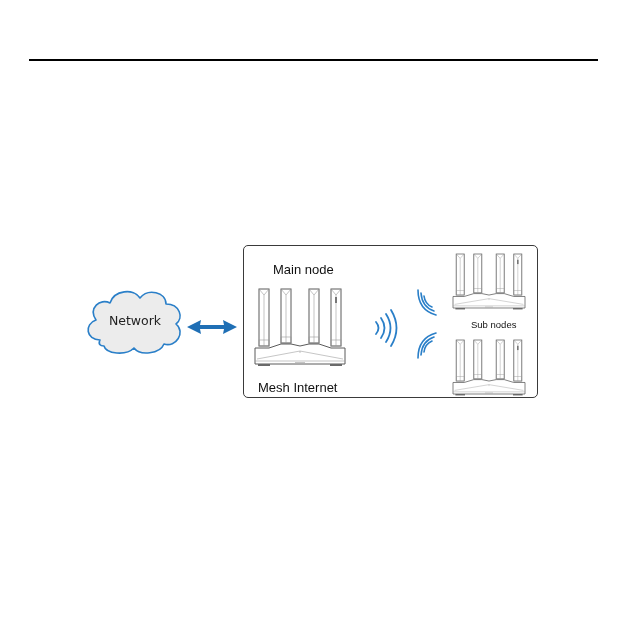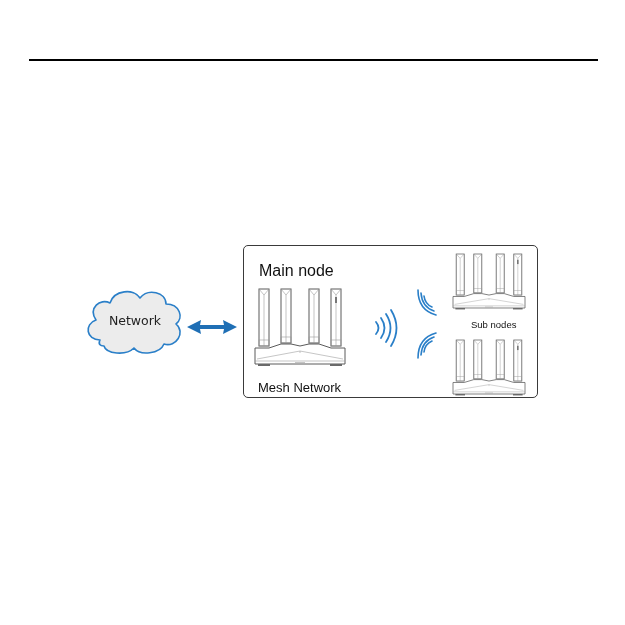--- a/index.html
+++ b/index.html
@@ -31,23 +31,23 @@
       border: 1px solid #3a3a3a;
       border-radius: 5px;
       box-sizing: border-box;
     }
     .label {
       position: absolute;
       color: #111111;
       white-space: nowrap;
     }
     .main-node-label {
-      left: 259px;
+      left: 273px;
       top: 262px;
-      font-size: 16px;
+      font-size: 13px;
     }
     .mesh-label {
       left: 258px;
       top: 380px;
       font-size: 13px;
     }
     .sub-label {
       left: 471px;
       top: 319px;
       font-size: 9.5px;
@@ -159,14 +159,14 @@
     <path d="M424,352 Q425,344 432,341"></path>
     <path d="M421,355 Q422,341 434,337"></path>
     <path d="M418,358 Q418,338 436,333"></path>
   </g>
 </svg>
 
 <div class="mesh-box"></div>
 
 <div class="cloud-text">Network</div>
 <div class="label main-node-label">Main node</div>
-<div class="label mesh-label">Mesh Network</div>
+<div class="label mesh-label">Mesh Internet</div>
 <div class="label sub-label">Sub nodes</div>
 
 </body></html>

